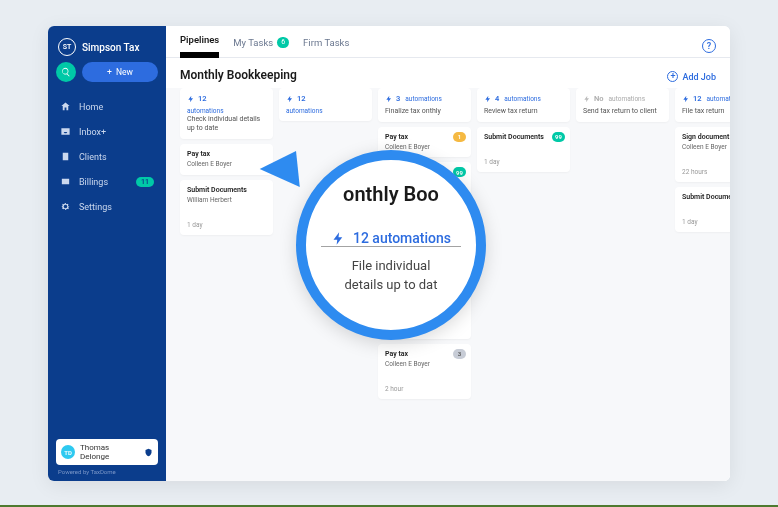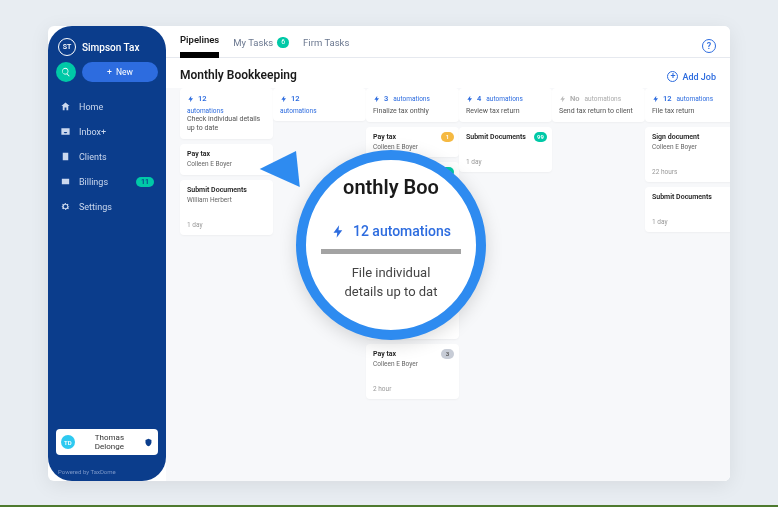--- a/index.html
+++ b/index.html
@@ -1,71 +1,71 @@
 <!DOCTYPE html>
 <html><head>
 <meta charset="utf-8">
 <style>
   * { box-sizing: border-box; margin: 0; padding: 0; font-family: -apple-system, BlinkMacSystemFont, "Segoe UI", Roboto, sans-serif; }
   body { background: #e8edf2; width: 778px; height: 507px; overflow: hidden; padding: 26px 48px; position: relative; }
   .app { background: #fff; width: 100%; height: 100%; border-radius: 6px; box-shadow: 0 4px 20px rgba(0,0,0,0.08); display: flex; overflow: hidden; position: relative; }
 
   
-  .sidebar { width: 118px; background: #0b3d8c; color: #fff; display: flex; flex-direction: column; font-size: 9px; border-radius: 24px; }
+  .sidebar { width: 118px; background: #0b3d8c; color: #fff; display: flex; flex-direction: column; font-size: 9px; }
   .brand { display: flex; align-items: center; gap: 6px; padding: 12px 10px 6px; font-size: 10px; font-weight: 500; }
   .brand-logo { width: 18px; height: 18px; border: 1.5px solid #fff; border-radius: 50%; display: flex; align-items: center; justify-content: center; font-size: 7px; font-weight: 600; }
   .search-row { display: flex; align-items: center; gap: 6px; padding: 0 8px 8px; }
   .search-btn { width: 20px; height: 20px; background: #00c9a7; border-radius: 50%; display: flex; align-items: center; justify-content: center; flex-shrink: 0; cursor: pointer; }
   .search-btn svg { width: 10px; height: 10px; fill: #fff; }
   .new-btn { flex: 1; background: #2d6cdf; border-radius: 14px; height: 20px; display: flex; align-items: center; justify-content: center; gap: 4px; font-size: 8.5px; cursor: pointer; }
   .nav { display: flex; flex-direction: column; margin-top: 4px; }
   .nav-item { display: flex; align-items: center; gap: 8px; padding: 7px 12px; cursor: pointer; font-size: 9px; color: #cbd8ee; }
   .nav-item.active { background: #2d6cdf; color: #fff; }
   .nav-item svg { width: 11px; height: 11px; fill: currentColor; flex-shrink: 0; }
   .nav-badge { margin-left: auto; background: #00c9a7; border-radius: 7px; padding: 1px 5px; font-size: 7px; color:#0b3d8c; font-weight:600; }
   .spacer { flex: 1; }
-  .user-chip { margin: 10px 8px; background: #fff; border-radius: 4px; display: flex; align-items: center; gap: 20px; padding: 4px 5px; }
+  .user-chip { margin: 0 8px; background: #fff; border-radius: 4px; display: flex; align-items: center; gap: 5px; padding: 4px 5px; }
   .avatar { width: 14px; height: 14px; border-radius: 50%; background: #2ec9f0; color: #fff; display:flex;align-items:center;justify-content:center; font-size:6px; font-weight:600;}
   .user-name { font-size: 8px; color: #333; flex:1; }
   .user-chip svg { width:9px; height:9px; fill:#0b3d8c; }
   .powered { font-size:6px; color:#7a96c8; text-align:left; padding:3px 10px 6px; }
 
   
   .main { flex: 1; display: flex; flex-direction: column; background: #fff; min-width:0; }
   .tabs { display: flex; align-items: center; padding: 8px 14px 0; border-bottom: 1px solid #e6e9ef; font-size: 9.5px; gap: 14px; color: #6b7890; }
   .tab { padding-bottom: 7px; cursor: pointer; display:flex; align-items:center; gap:4px; }
   .tab.active { color: #1a1a1a; font-weight: 600; border-bottom: 6px solid #000000; margin-bottom:-1px; }
   .tab-badge { background:#00c9a7; color:#fff; border-radius:7px; padding:0 4px; font-size:7px; height:11px; display:flex; align-items:center; }
   .help-icon { margin-left:auto; width:14px; height:14px; border:1.5px solid #2d6cdf; border-radius:50%; color:#2d6cdf; display:flex; align-items:center; justify-content:center; font-size:9px; font-weight:600; cursor:pointer; }
 
   .board-header { display:flex; align-items:flex-end; padding:10px 14px 6px; }
   .board-title { font-size:12px; font-weight:600; color:#1a1a1a; }
   .add-job { margin-left:auto; display:flex; align-items:center; gap:4px; color:#2d6cdf; font-size:9px; cursor:pointer; font-weight:500; }
   .add-job-plus { width:11px;height:11px;border:1px solid #2d6cdf;border-radius:50%;display:flex;align-items:center;justify-content:center;font-size:9px;line-height:1; }
 
-  .board { flex:1; display:flex; padding:0 14px 10px; overflow:hidden; background:#f7f8fa; }
+  .board { flex:1; display:flex; gap:6px; padding:0 14px 10px; overflow:hidden; background:#f7f8fa; }
   .column { width:93px; display:flex; flex-direction:column; gap:5px; flex-shrink:0; }
   .col-head { background:#fff; border-radius:4px; padding:6px 7px; font-size:7px; color:#333; line-height:1.3; box-shadow:0 1px 2px rgba(0,0,0,0.04); }
   .col-head .auto-row { display:flex; align-items:center; gap:3px; margin-bottom:3px; }
   .col-head .bolt { width:8px;height:8px; fill:#2d6cdf; }
   .auto-count { color:#2d6cdf; font-weight:600; font-size:7.5px; }
   .auto-label { color:#2d6cdf; font-size:6.5px; }
   .col-head .desc { color:#555; }
   .empty-head { color:#aaa; }
   .card { background:#fff; border-radius:4px; padding:6px 7px; font-size:7px; color:#333; box-shadow:0 1px 2px rgba(0,0,0,0.04); position:relative; }
   .card-title { font-weight:600; margin-bottom:2px; color:#222; }
   .card-sub { color:#666; font-size:6.5px; line-height:1.3; }
   .card-meta { color:#999; font-size:6.5px; margin-top:17px; }
   .card-badge { position:absolute; top:5px; right:5px; width:13px; height:10px; border-radius:5px; display:flex;align-items:center;justify-content:center; font-size:6px; color:#fff; font-weight:600; }
   .bg-green{background:#00c9a7;} .bg-yellow{background:#f5b942;} .bg-grey{background:#c7ccd6;color:#555;}
 
   
   .lens { position:absolute; left:248px; top:124px; width:190px; height:190px; border-radius:50%; border:10px solid #2e8bf0; background:#fff; box-shadow:0 4px 18px rgba(0,0,0,0.15); overflow:hidden; display:flex; flex-direction:column; align-items:center; justify-content:center; }
   .lens-title { font-size:20px; font-weight:600; color:#1a1a1a; margin-bottom:24px; margin-top:-14px; }
-  .lens-auto { display:flex; align-items:center; gap:7px; color:#2d6cdf; font-size:14px; font-weight:500; margin-bottom:4px; border-bottom:5px solid #a3a3a3; padding-bottom:10px; width:140px; justify-content:center; }
+  .lens-auto { display:flex; align-items:center; gap:7px; color:#2d6cdf; font-size:14px; font-weight:500; margin-bottom:4px; border-bottom:1px solid #a3a3a3; width:140px; justify-content:center; }
   .lens-auto svg{width:15px;height:15px;fill:#2d6cdf;}
   .lens-desc{ font-size:13px; color:#444; text-align:center; line-height:1.4; padding:6px 18px 0; }
   .lens-pointer { position:absolute; left:212px; top:127px; width:0;height:0; border-right:38px solid #2e8bf0; border-top:14px solid transparent; border-bottom:22px solid transparent; transform:rotate(-6deg); }
 
   .baseline { position:absolute; left:0; right:0; bottom:0; height:2px; background:#4e7a2f; }
 </style>
 </head>
 <body>
 
 <div class="app">

